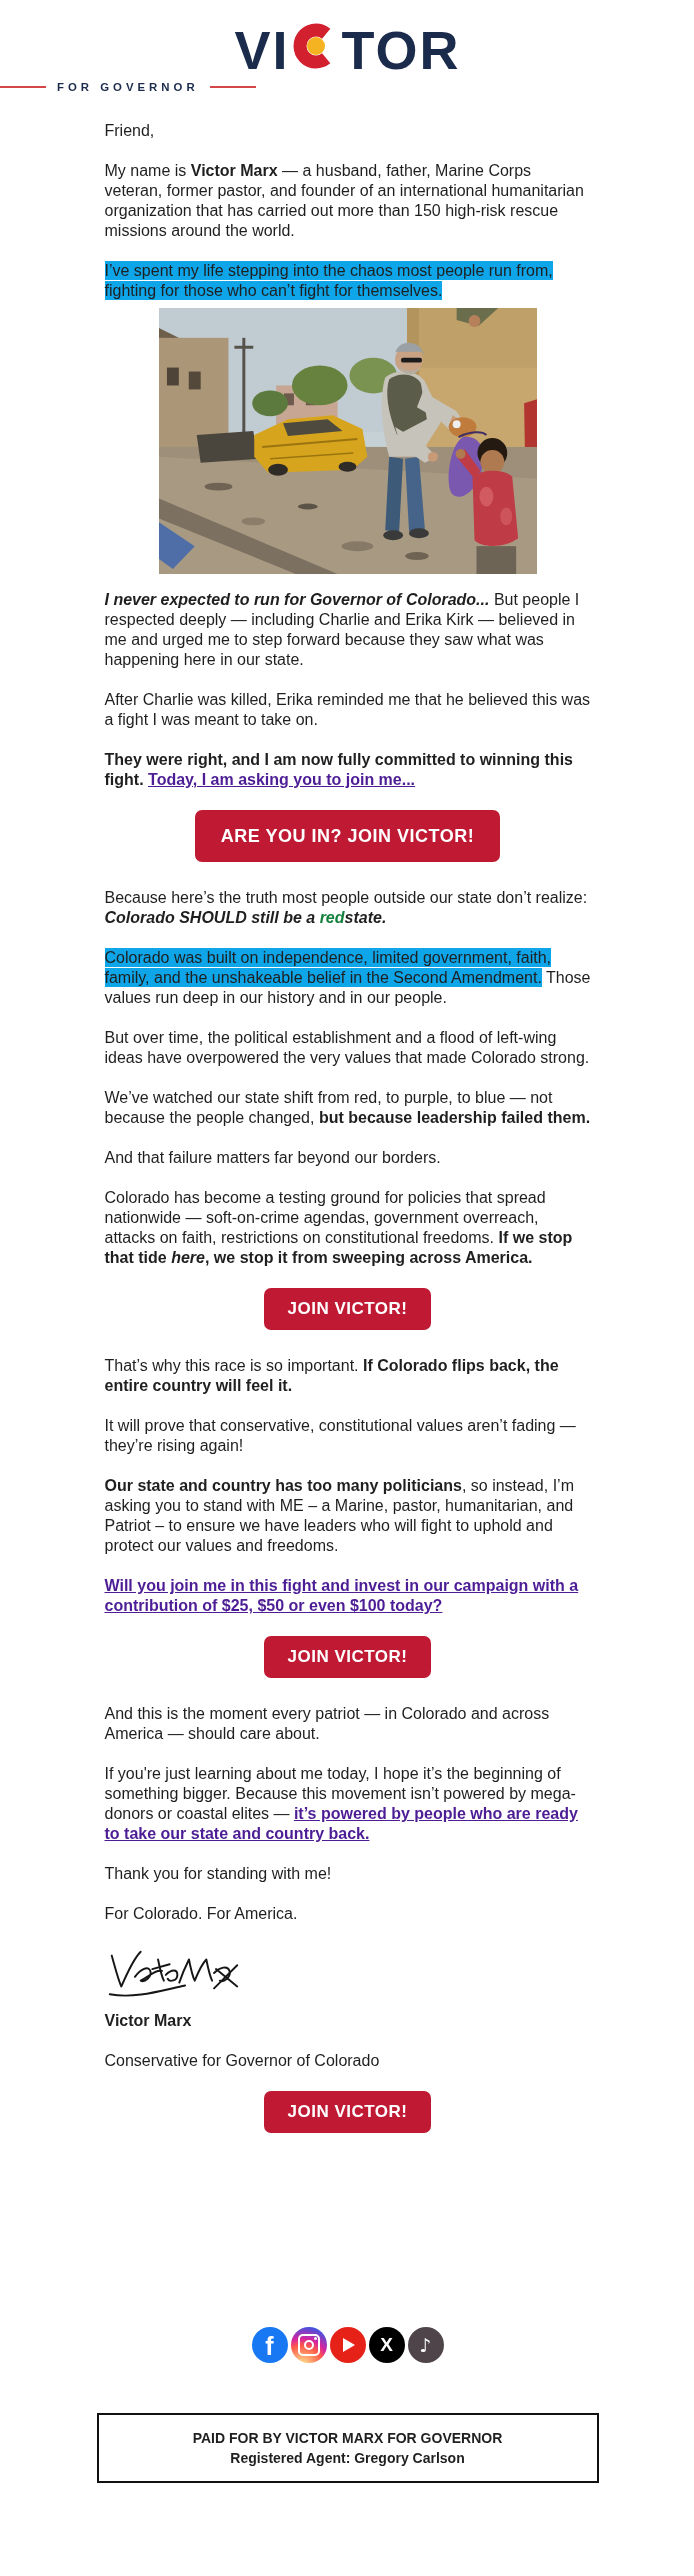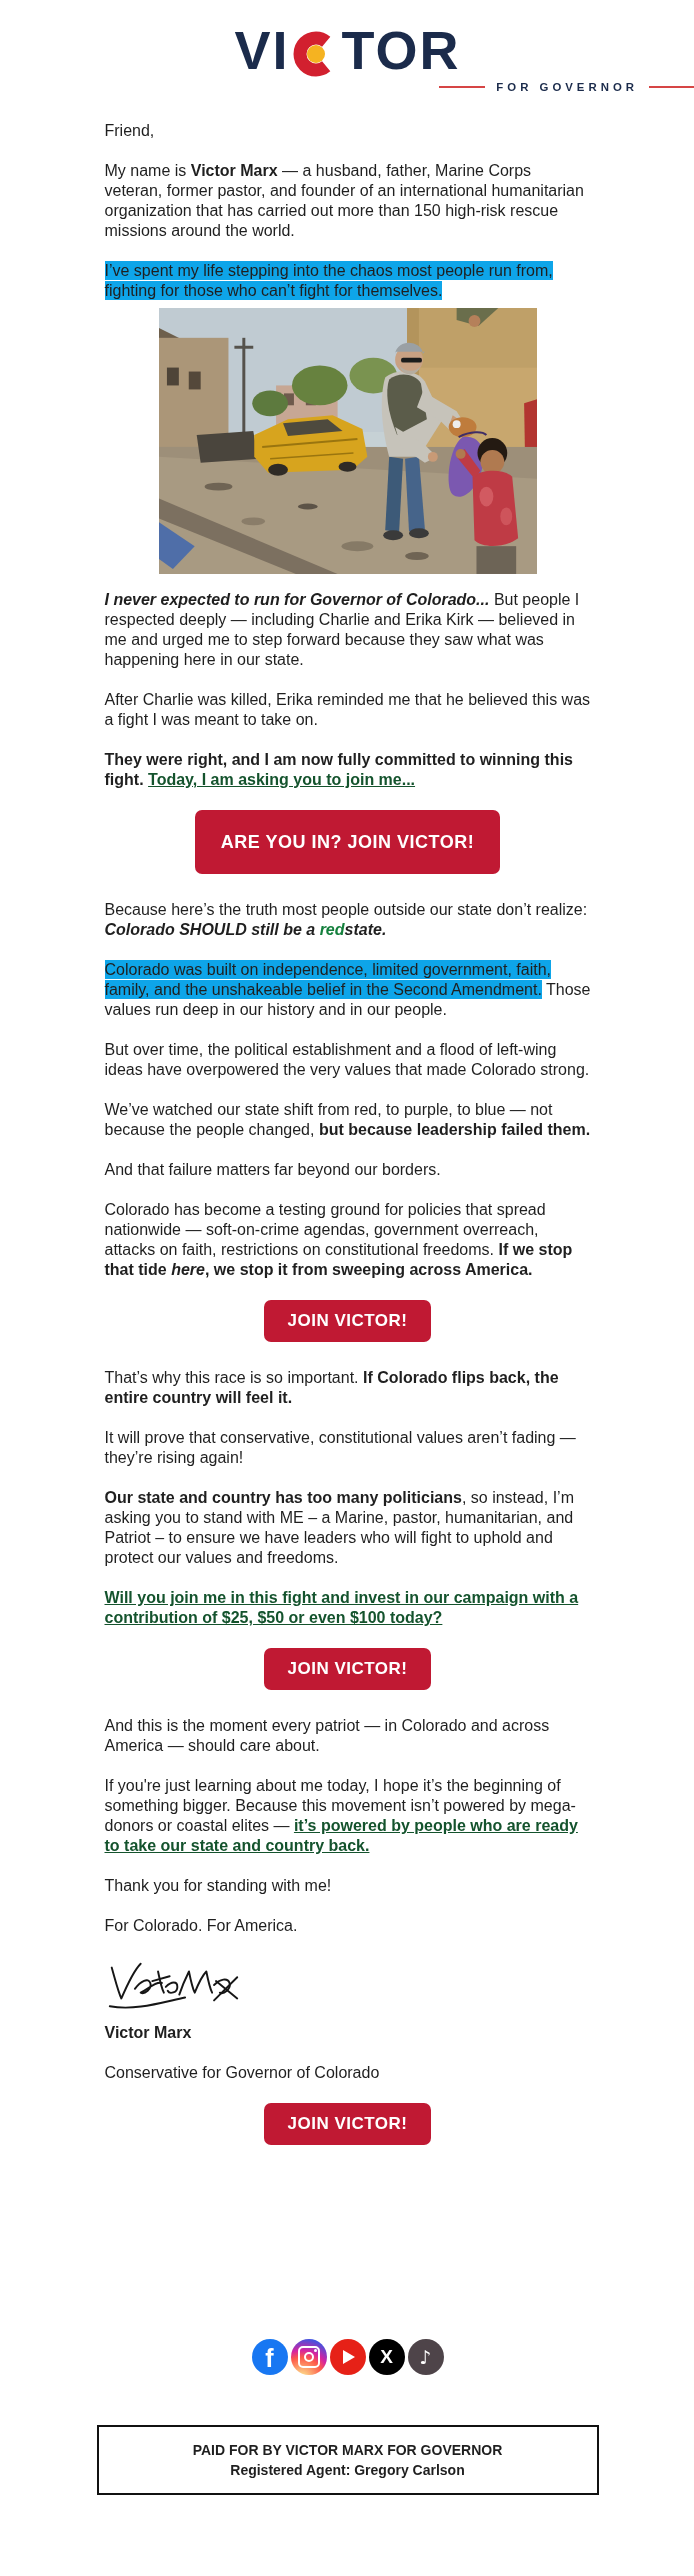--- a/index.html
+++ b/index.html
@@ -1,42 +1,42 @@
 <!DOCTYPE html>
 <html><head>
 <meta charset="utf-8">
 <style>
   html,body{margin:0;padding:0;background:#ffffff;}
   body{width:695px;font-family:"Liberation Sans", sans-serif;color:#1f1f1f;}
   .email{width:695px;min-height:2576px;background:#fff;overflow:hidden;}
 
   
   .header{text-align:center;padding-top:22px;}
-  .logo-row{display:flex;justify-content:center;align-items:flex-end;height:56px;}
+  .logo-row{display:flex;justify-content:center;align-items:flex-start;height:56px;}
   .logo-word{font-size:54px;font-weight:bold;color:#1b2b4b;letter-spacing:2px;line-height:56px;}
   .logo-c{width:48px;height:48px;margin:0 2px;display:block;}
-  .tagline-row{display:flex;justify-content:flex-end;align-items:center;gap:11px;margin-top:3px;}
+  .tagline-row{display:flex;justify-content:flex-start;align-items:center;gap:11px;margin-top:3px;}
   .tag-rule{width:46px;height:2px;background:#d64545;}
   .tagline{font-size:11.4px;font-weight:bold;letter-spacing:4px;color:#1b2b4b;}
 
   
   .content{width:486px;margin:0 auto;padding-top:28px;font-size:16px;line-height:20px;}
   .content p{margin:0 0 20px;}
   .b{font-weight:bold;}
   .i{}
   .bi{font-weight:bold;font-style:italic;}
   .red{color:#15803d;}
   .hl{background:#0ea5e9;padding:1px 0;}
-  a.lnk{color:#14532d;font-weight:bold;text-decoration:underline;cursor:pointer;}
+  a.lnk{color:#4c1d95;font-weight:bold;text-decoration:underline;cursor:pointer;}
 
   
   .btn-row{text-align:center;margin:4px 0 26px;}
   .btn{display:inline-block;background:#c01933;color:#ffffff;font-weight:bold;
        border-radius:7px;text-decoration:none;cursor:pointer;}
-  .btn.big{font-size:18px;padding:22px 26px;letter-spacing:0.5px;}
+  .btn.big{font-size:18px;padding:16px 26px;letter-spacing:0.5px;}
   .btn.small{font-size:17px;padding:11px 24px;letter-spacing:0.5px;}
 
   
   .photo-wrap{width:378px;margin:0 auto 16px;}
   .photo-wrap svg{display:block;}
   p.tight{margin-bottom:7px;}
 
   
   .sig-wrap{margin:12px 0 6px;}
   p.sig-name{margin-bottom:20px;}

